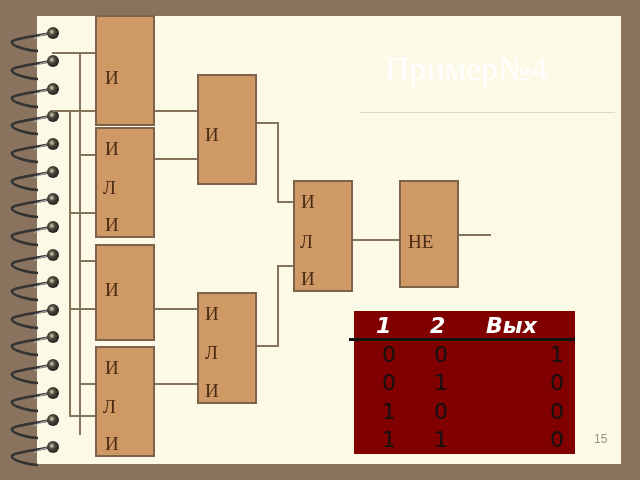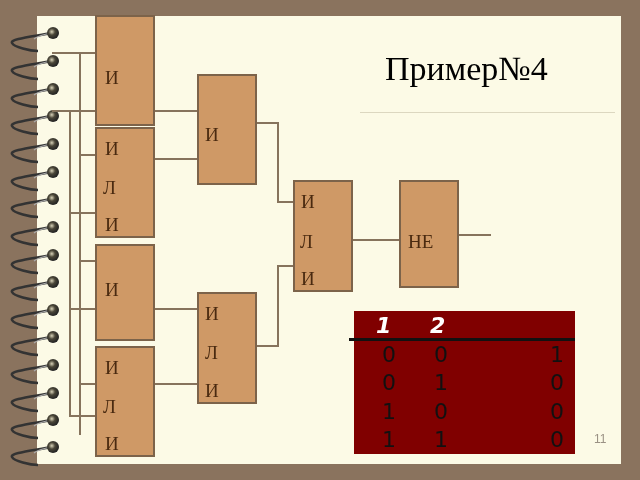--- a/index.html
+++ b/index.html
@@ -1,18 +1,18 @@
 <!DOCTYPE html>
 <html><head>
 <meta charset="utf-8">
 <style>
   html, body { margin:0; padding:0; }
   body { width:640px; height:480px; background:#8a735e; position:relative; overflow:hidden; font-family:"DejaVu Serif", serif; }
   .page { position:absolute; left:37px; top:16px; width:584px; height:448px; background:#fcfae6; }
-  .title { position:absolute; left:385px; top:50px; font-family:"Liberation Serif", serif; font-size:34px; color:#000000; }
+  .title { position:absolute; left:385px; top:50px; font-family:"Liberation Serif", serif; font-size:34px; color:#ffffff; }
   .rule { position:absolute; left:360px; top:112px; width:255px; height:1px; background:#dcd7c0; }
   .gate { position:absolute; background:#cf9966; border:2px solid #7c634a; box-sizing:border-box; }
   .glabel { position:absolute; font-family:"Liberation Serif", serif; font-size:19px; color:#4a2a10; line-height:1; }
   .wire { position:absolute; background:#86735c; }
   .table { position:absolute; left:354px; top:311px; width:221px; height:143px; background:#800000; }
   .th { position:absolute; top:2px; font-family:"DejaVu Sans", sans-serif; font-style:italic; font-weight:bold; color:#ffffff; font-size:22px; }
   .hline { position:absolute; left:349px; top:338px; width:226px; height:3px; background:#111; }
   .td { position:absolute; font-family:"DejaVu Sans", sans-serif; color:#111; font-size:22px; line-height:1; }
   .pagenum { position:absolute; left:594px; top:432px; font-family:"Liberation Sans", sans-serif; font-size:12px; color:#9a9184; }
 </style>
@@ -175,32 +175,33 @@
   <span class="glabel" style="left:5px;top:50px;">Л</span>
   <span class="glabel" style="left:6px;top:87px;">И</span>
 </div>
 <div class="gate" style="left:399px;top:180px;width:60px;height:108px;">
   <span class="glabel" style="left:7px;top:50px;">НЕ</span>
 </div>
 
 <div class="table">
   <span class="th" style="left:22px;">1</span>
   <span class="th" style="left:76px;">2</span>
+  <span class="th" style="left:132px;">Вых</span>
 
   <span class="td" style="left:28px;top:33px;">0</span>
   <span class="td" style="left:80px;top:33px;">0</span>
   <span class="td" style="left:196px;top:33px;">1</span>
 
   <span class="td" style="left:28px;top:61px;">0</span>
   <span class="td" style="left:80px;top:61px;">1</span>
   <span class="td" style="left:196px;top:61px;">0</span>
 
   <span class="td" style="left:28px;top:90px;">1</span>
   <span class="td" style="left:80px;top:90px;">0</span>
   <span class="td" style="left:196px;top:90px;">0</span>
 
   <span class="td" style="left:28px;top:118px;">1</span>
   <span class="td" style="left:80px;top:118px;">1</span>
   <span class="td" style="left:196px;top:118px;">0</span>
 </div>
 <div class="hline"></div>
 
-<div class="pagenum">11</div>
+<div class="pagenum">15</div>
 
 </body></html>

